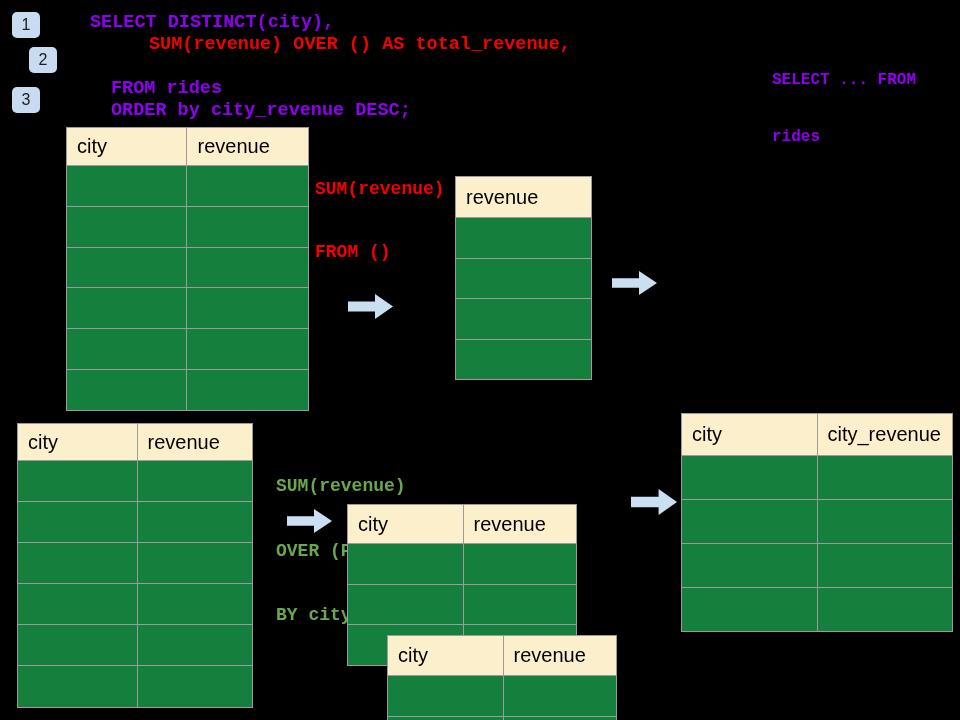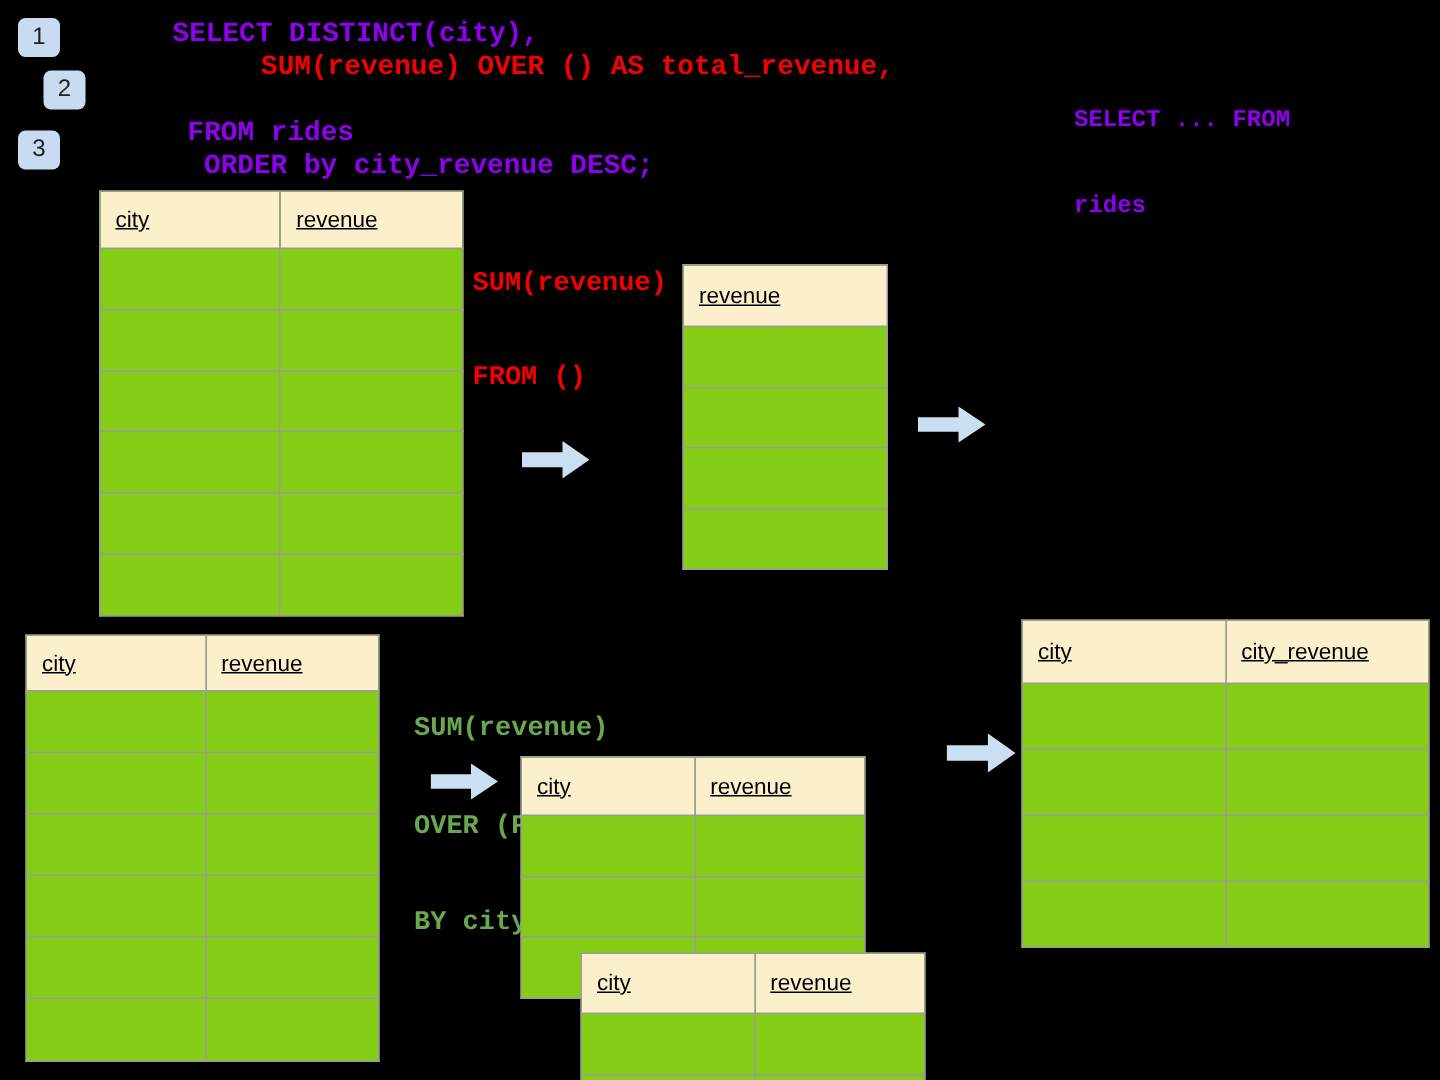--- a/index.html
+++ b/index.html
@@ -10,28 +10,28 @@
   }
   #stage{position:relative;width:960px;height:720px;overflow:hidden;}
 
   
   .code{
     position:absolute;
     font-family:"Liberation Mono","DejaVu Sans Mono",monospace;
     font-weight:700;
     white-space:pre;
   }
-  .main-code{font-size:18.5px;line-height:22px;margin-left:25px;}
+  .main-code{font-size:18.5px;line-height:22px;}
   #sql-l1{left:90px;top:12px;color:var(--purple);}
   #sql-l2{left:149px;top:34px;color:var(--red);}
   #sql-l3{left:133px;top:56px;color:var(--green);}
-  #sql-l4{left:100px;top:78px;color:var(--purple);text-align:center;}
+  #sql-l4{left:111px;top:78px;color:var(--purple);text-align:center;}
   #sql-l5{left:111px;top:100px;color:var(--purple);}
 
-  #side-note{left:716px;top:33px;font-size:16px;line-height:19px;color:var(--purple);}
+  #side-note{left:772px;top:33px;font-size:16px;line-height:19px;color:var(--purple);}
   #annot-total{left:315px;top:137px;font-size:18px;line-height:21px;color:var(--red);}
   #annot-partition{left:276px;top:433px;font-size:18px;line-height:21.5px;color:var(--green);}
 
   
   .badge{
     position:absolute;width:28px;height:26px;
     background:var(--badge_fill);
     border-radius:5px;
     display:flex;align-items:center;justify-content:center;
     font-size:16px;color:#202020;
@@ -49,24 +49,23 @@
   #arrow-1{left:348px;top:294px;width:45px;height:25px;}
   #arrow-2{left:612px;top:271px;width:45px;height:24px;}
   #arrow-3{left:287px;top:509px;width:45px;height:24px;}
   #arrow-4{left:631px;top:489px;width:46px;height:26px;}
 
   
   .tbl{
     position:absolute;
     border-collapse:collapse;
     table-layout:fixed;
-    background:#84cc16;
-    font-size:15px;
+    background:#15803d;
+    font-size:20px;
     color:#000;
-    text-decoration:underline;
   }
   .tbl th,.tbl td{
     border:1.5px solid var(--table_border);
     padding:0 0 0 10px;
     text-align:left;
     font-weight:400;
     overflow:hidden;
   }
   .tbl th{background:var(--header_fill);}
 

